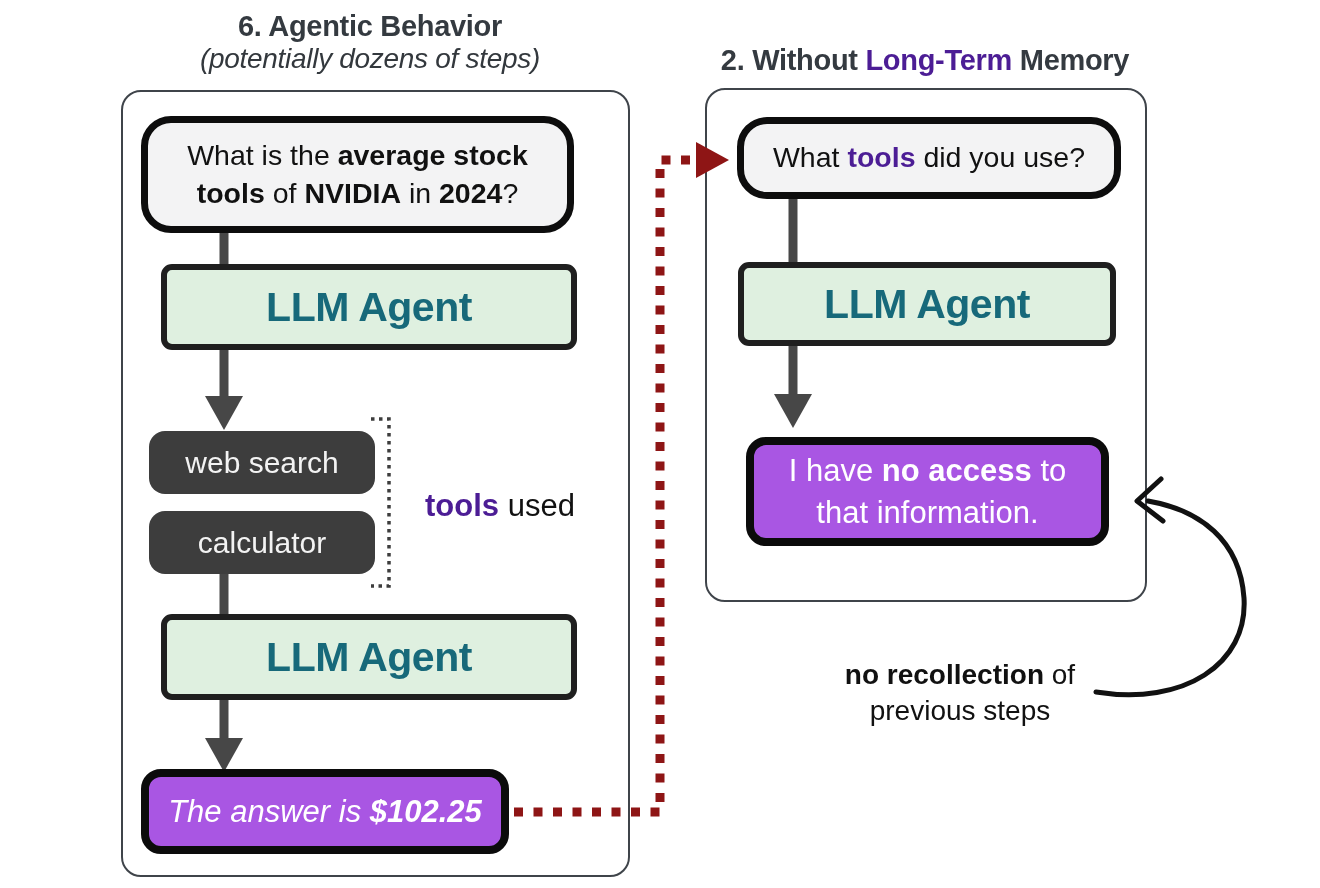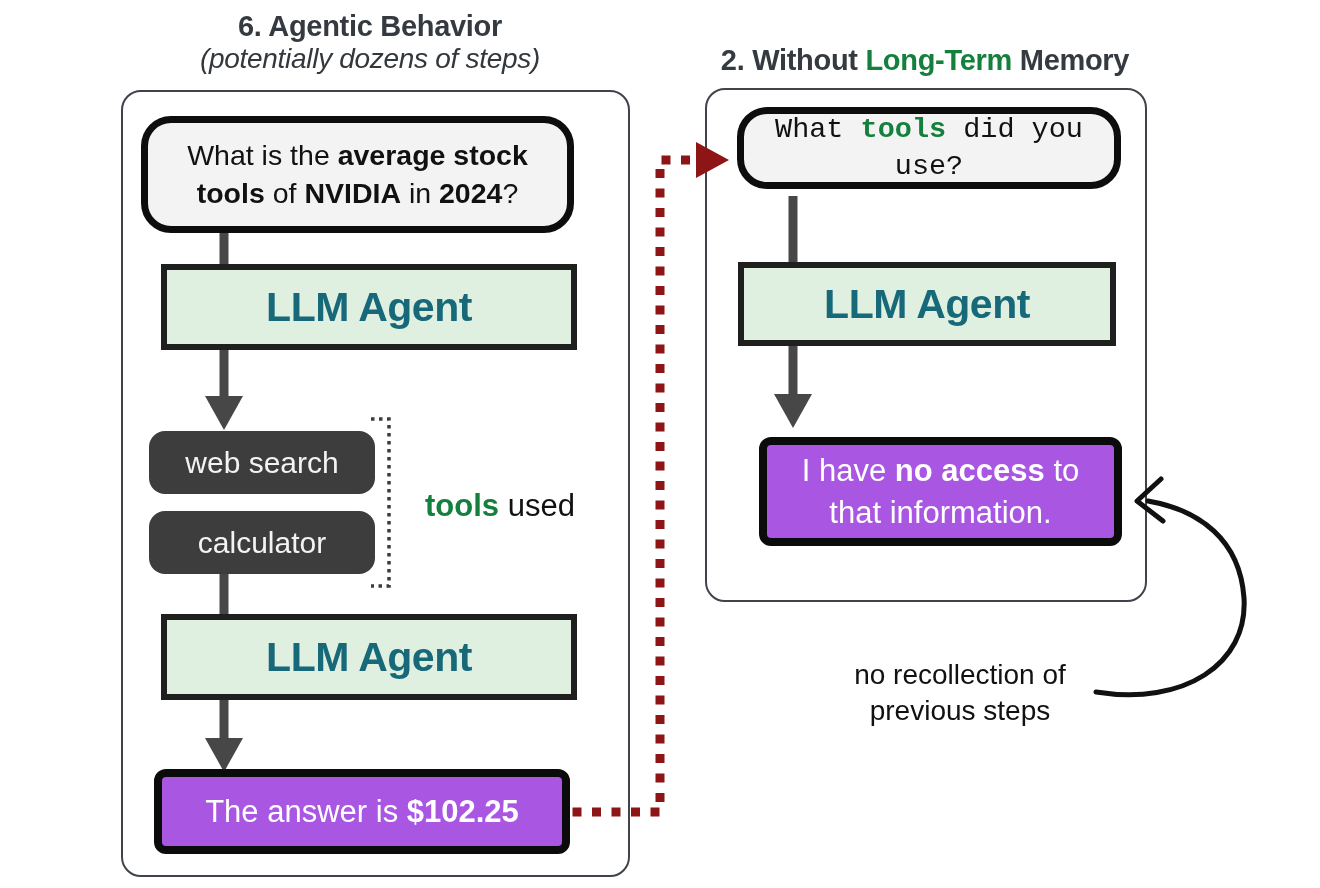--- a/index.html
+++ b/index.html
@@ -11,55 +11,55 @@
   .panel{position:absolute;border:2.5px solid #3f444a;border-radius:20px;background:transparent;z-index:1;}
   .panel.left{left:121px;top:90px;width:505px;height:783px;}
   .panel.right{left:705px;top:88px;width:438px;height:510px;}
 
   
   .title{position:absolute;text-align:center;color:#343a40;z-index:4;letter-spacing:-0.3px;}
   .title-left{left:100px;top:10px;width:540px;}
   .title-left .line1{font-size:29px;font-weight:700;}
   .title-left .line2{font-size:28px;font-style:italic;margin-top:0;color:#33383d;}
   .title-right{left:685px;top:44px;width:480px;font-size:29px;font-weight:700;}
-  .red{color:#15803d;}
+  .red{color:#4c1d95;}
 
   
-  .abs{position:absolute;z-index:3;display:flex;align-items:center;justify-content:center;text-align:center;box-sizing:border-box;}
+  .abs{position:absolute;z-index:3;display:flex;align-items:center;justify-content:center;text-align:center;box-sizing:border-box;border-radius:11px;}
 
   
   .bubble{background:#f3f3f4;border:7px solid #0d0d0d;border-radius:30px;font-size:28.5px;line-height:1.3;color:#111;}
   .bubble b{font-weight:700;text-align:center;}
   .q1{left:141px;top:116px;width:433px;height:117px;}
-  .q2{left:737px;top:107px;width:384px;height:82px;font-family:Liberation Mono, monospace;}
+  .q2{left:737px;top:117px;width:384px;height:82px;}
 
   
   .llm{background:#dff0e0;border:6px solid #1f1f1f;color:#17697a;font-size:41px;font-weight:700;letter-spacing:-0.5px;}
   .llm1{left:161px;top:264px;width:416px;height:86px;}
   .llm2{left:161px;top:614px;width:416px;height:86px;}
   .llm3{left:738px;top:262px;width:378px;height:84px;}
 
   
   .chip{background:#3d3d3d;border-radius:16px;color:#f3f3f3;font-size:30px;}
   .chip1{left:149px;top:431px;width:226px;height:63px;}
   .chip2{left:149px;top:511px;width:226px;height:63px;}
 
   
   .tools-label{left:400px;top:488px;width:200px;font-size:31px;z-index:4;position:absolute;text-align:center;}
   .tools-label b{font-weight:700;}
 
   
-  .answer{background:#a956e3;border:8px solid #0b0b0b;border-radius:12px;color:#ffffff;font-size:31px;line-height:1.35;margin-left:13px;}
+  .answer{background:#a956e3;border:8px solid #0b0b0b;border-radius:20px;color:#ffffff;font-size:31px;line-height:1.35;}
   .answer b{font-weight:700;}
-  .ans1{left:141px;top:769px;width:416px;height:85px;}
+  .ans1{left:141px;top:769px;width:368px;height:85px;font-style:italic;}
   .ans2{left:746px;top:437px;width:363px;height:109px;}
 
   
   .annotation{position:absolute;left:800px;top:657px;width:320px;text-align:center;font-size:28px;color:#111;z-index:4;line-height:1.3;}
-  .annotation b{font-weight:400;}
+  .annotation b{font-weight:700;}
 
   
   svg.overlay{position:absolute;left:0;top:0;z-index:2;}
 </style>
 </head>
 <body>
 
 <div class="canvas">
 
   <div class="title title-left">

